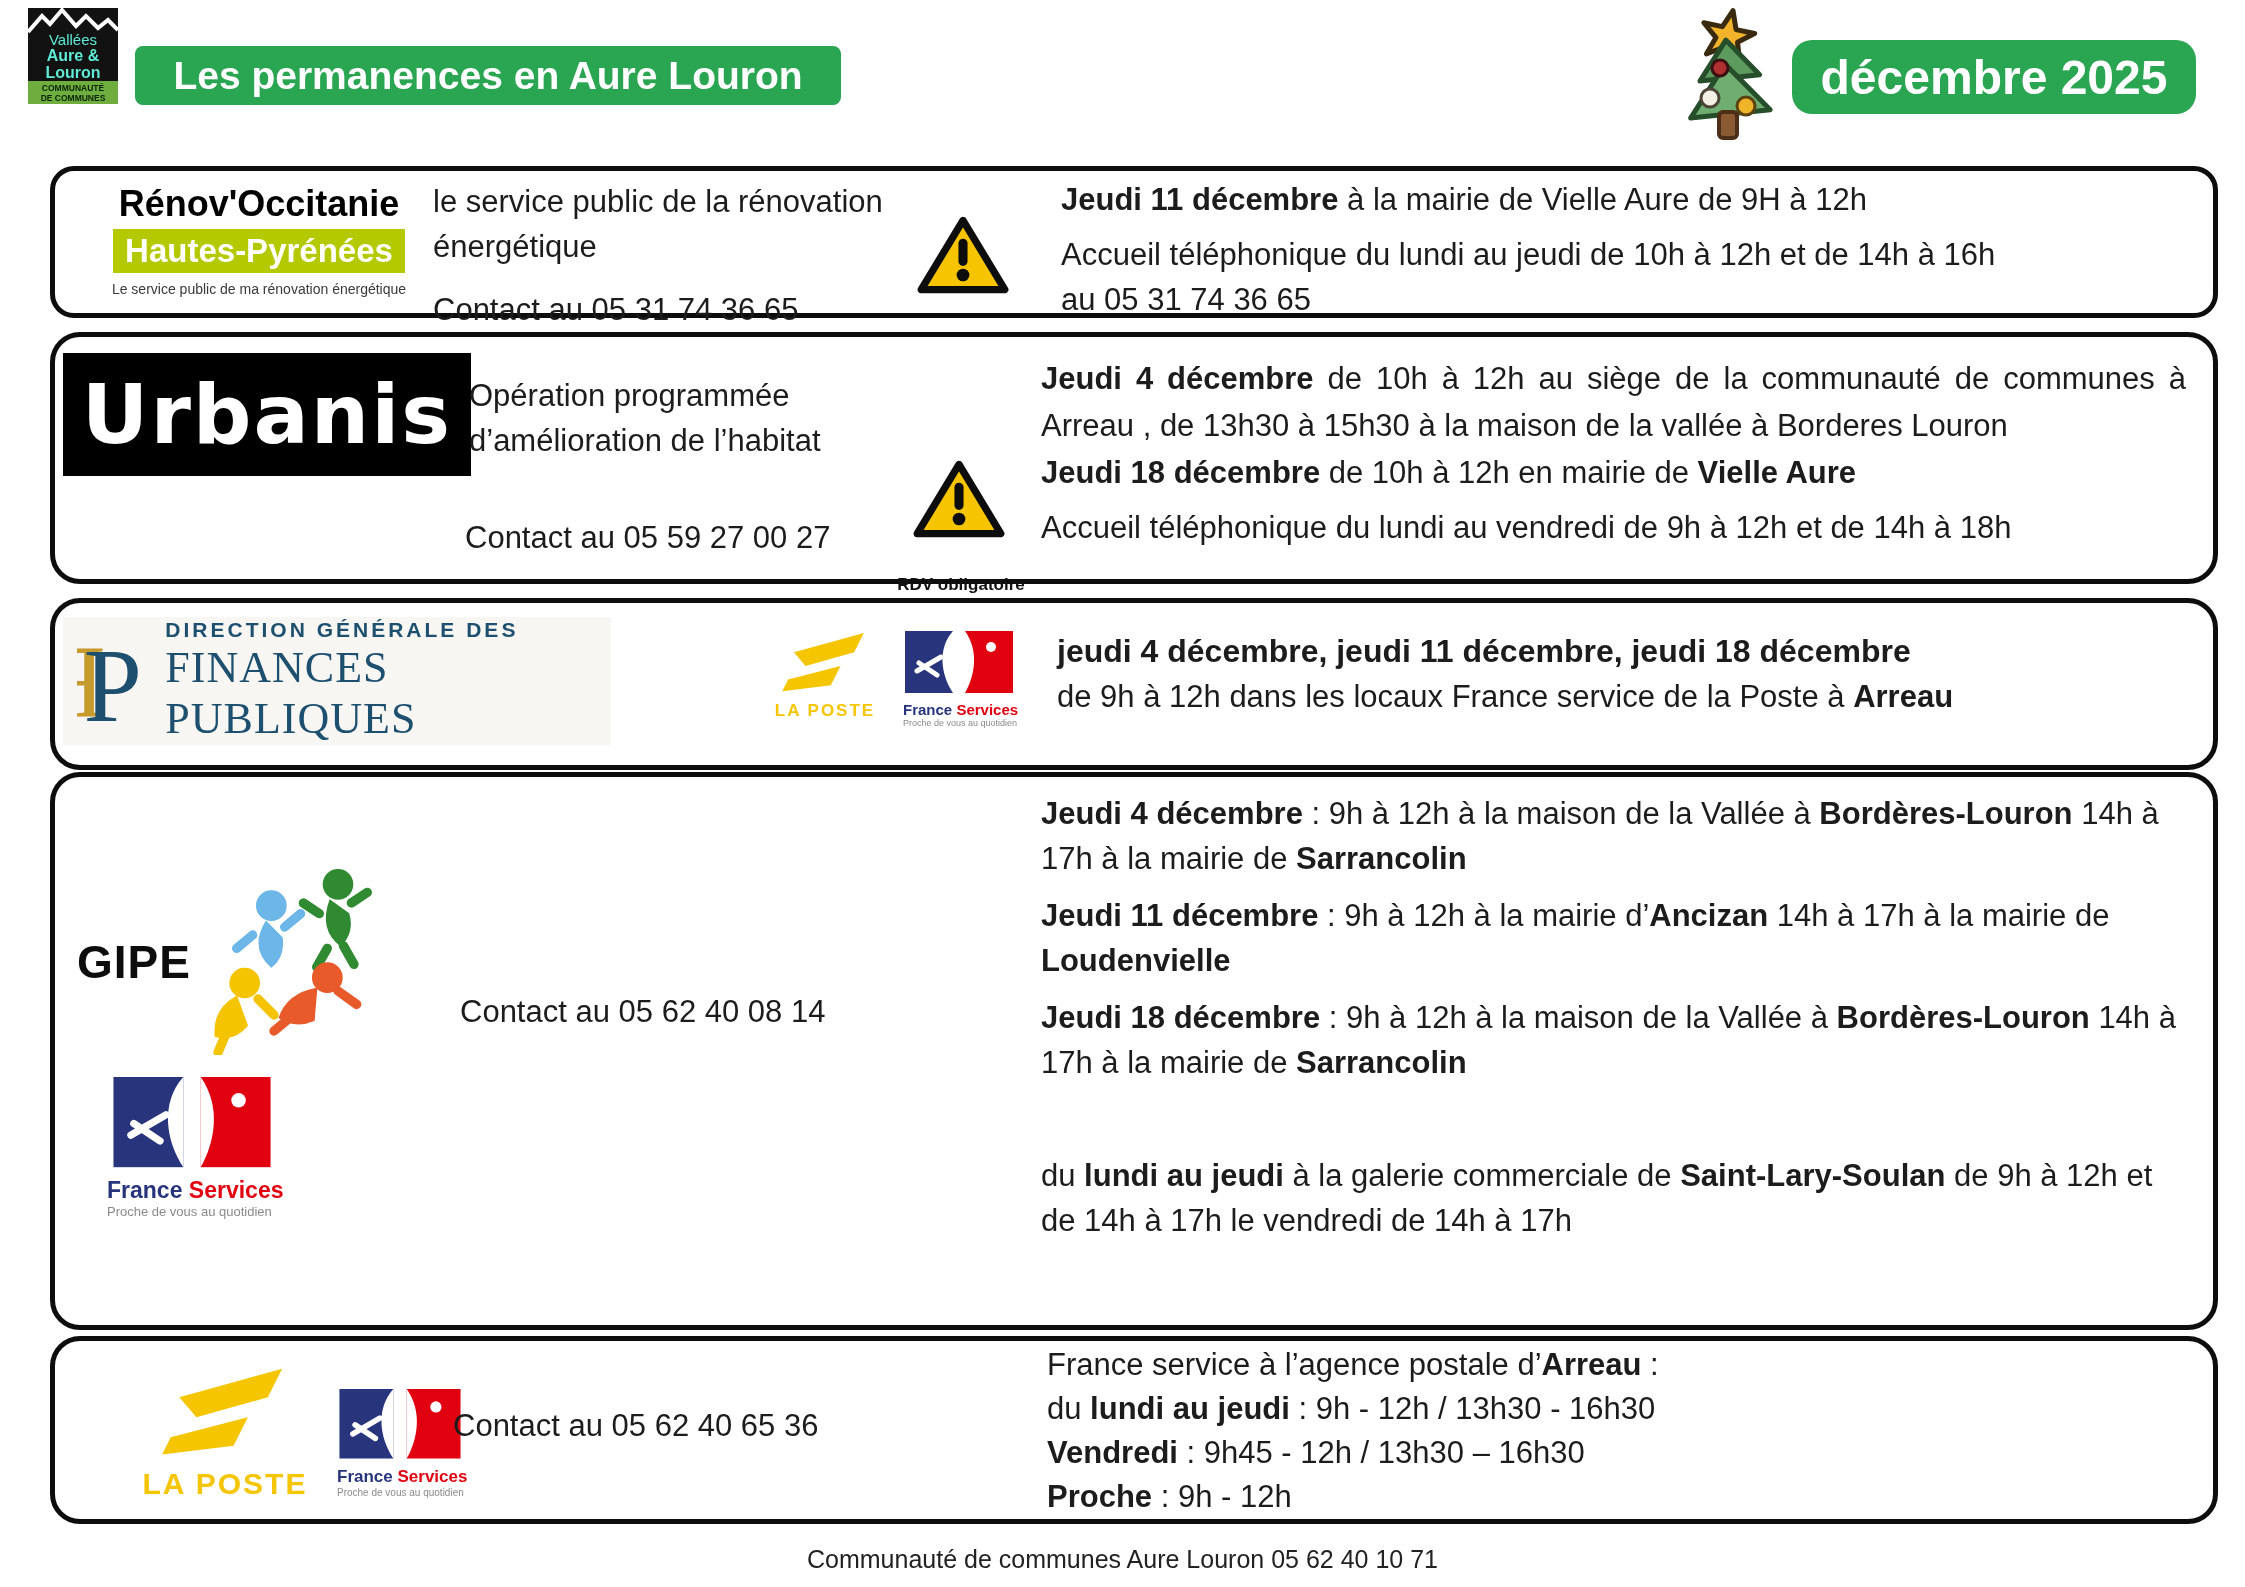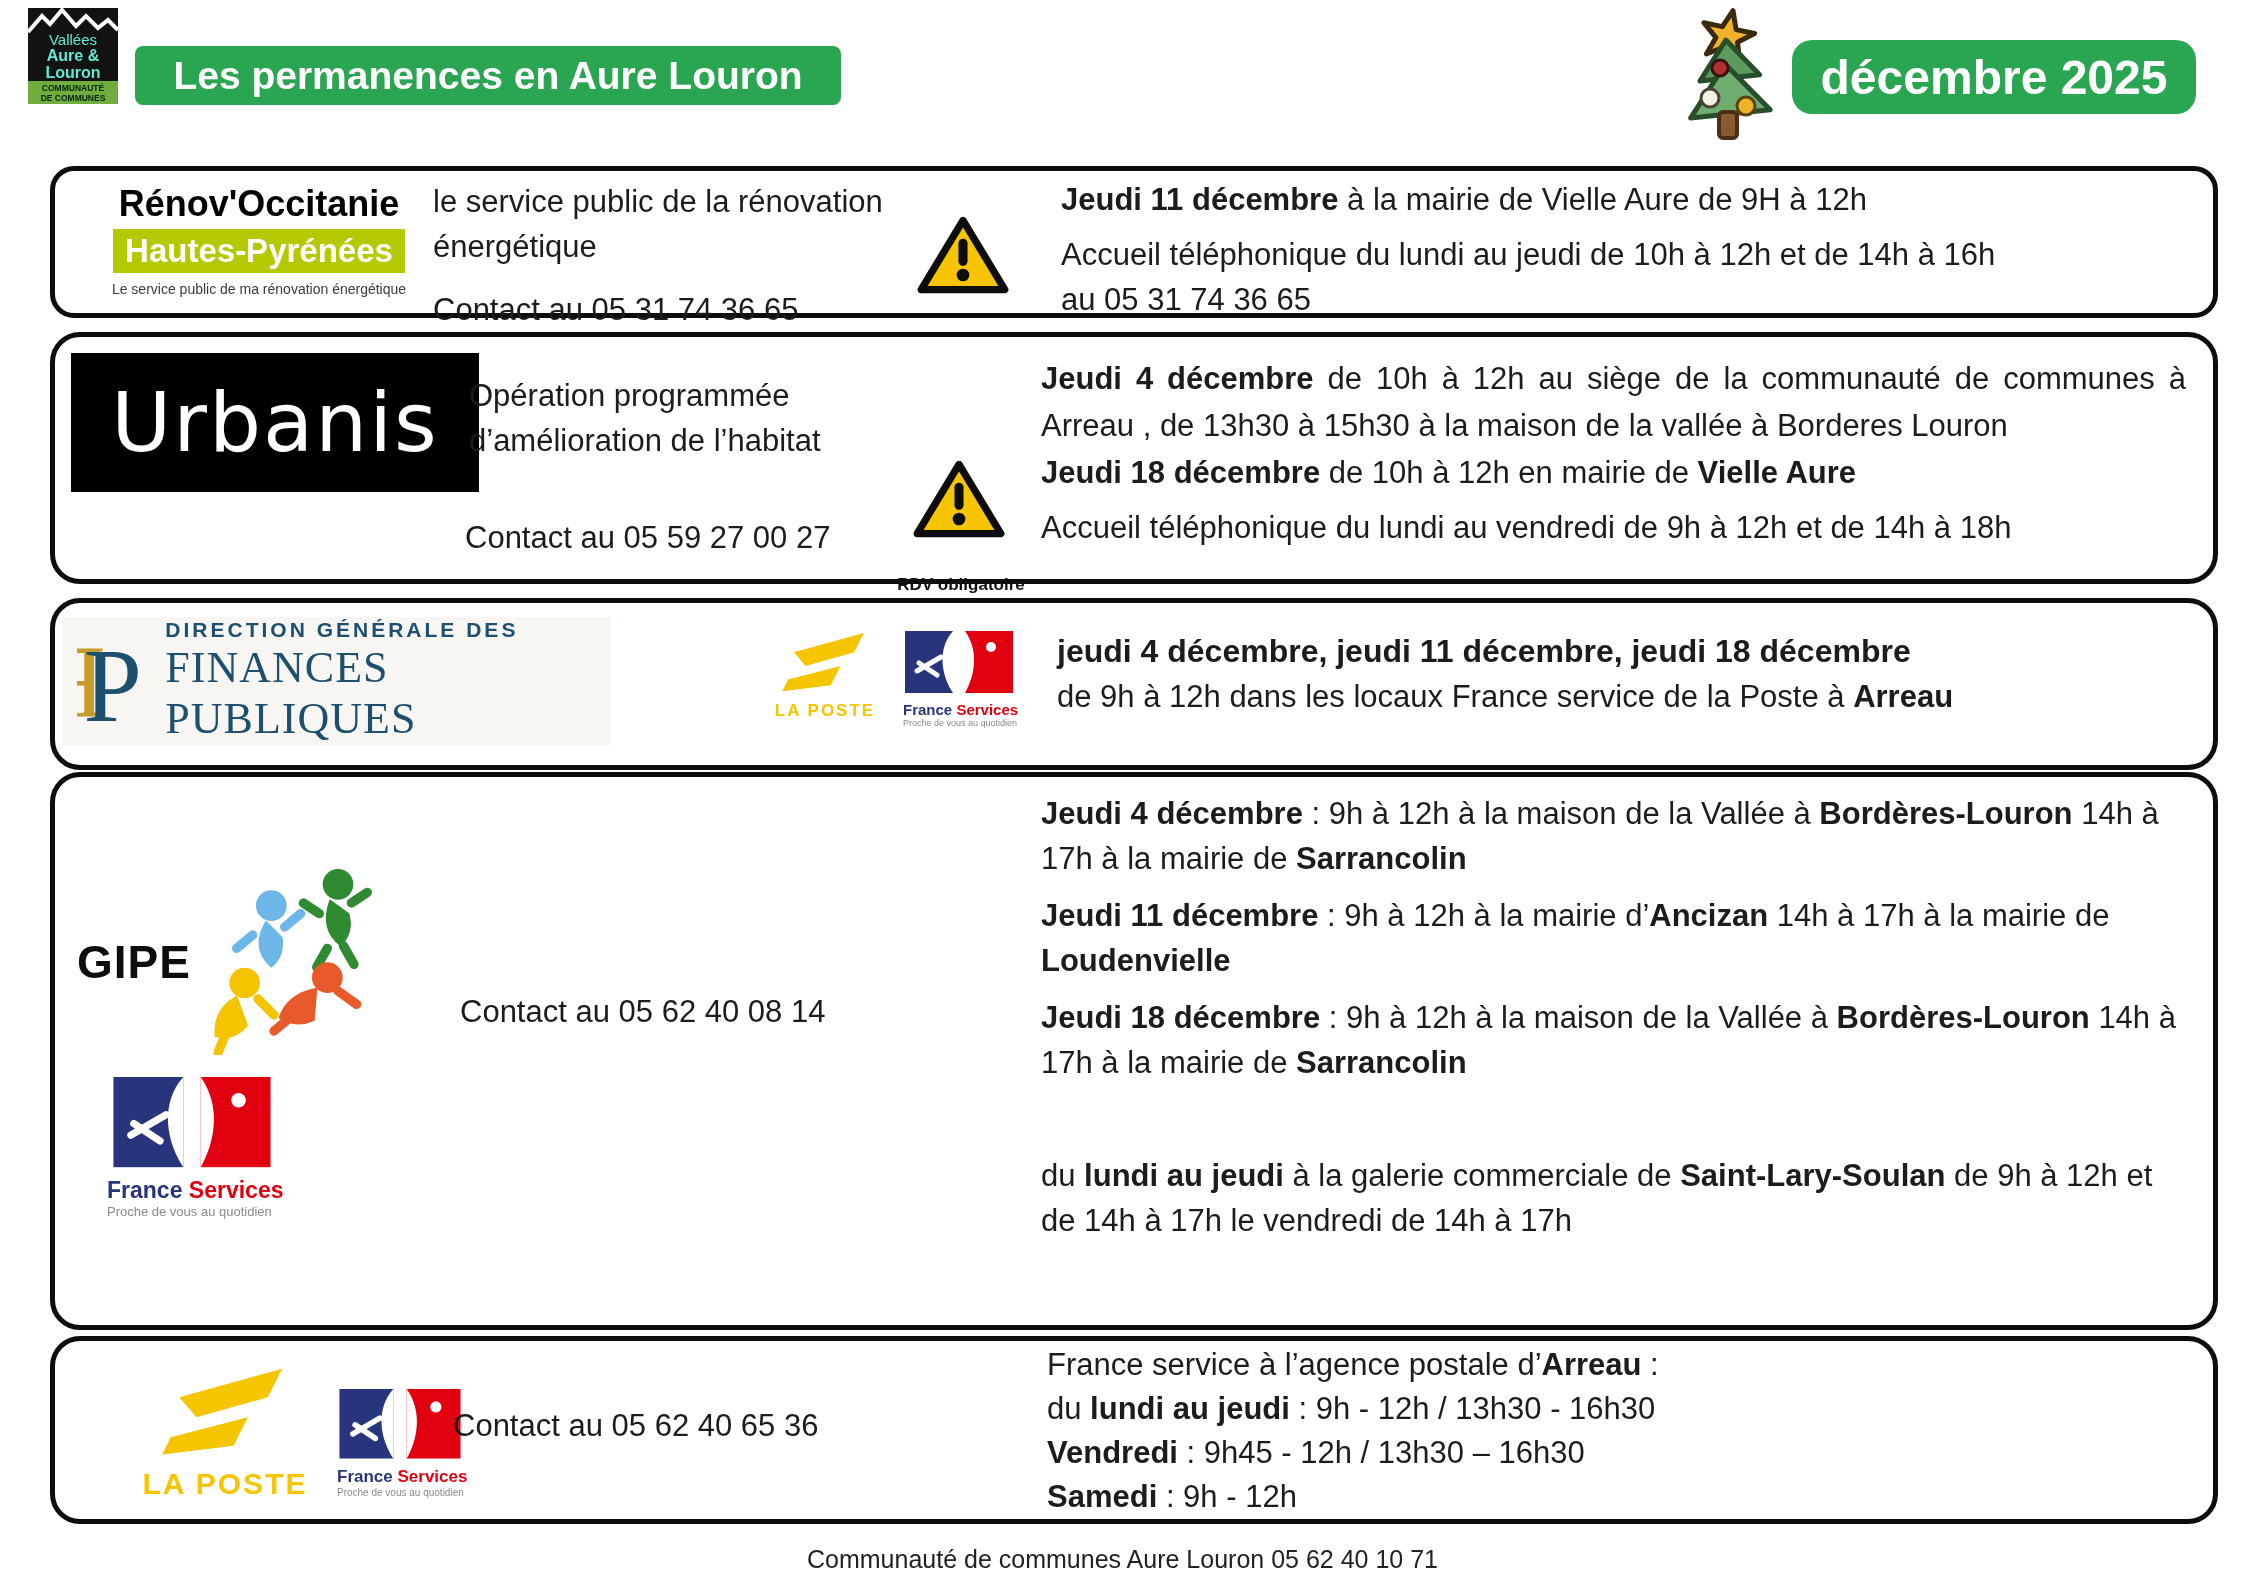--- a/index.html
+++ b/index.html
@@ -92,21 +92,21 @@
     <div class="abs rdv-label" style="left:830px;top:124px;width:160px;">RDV obligatoire</div>
 
     <div class="abs t31" style="left:1006px;top:6px;width:1140px;">
       <div><span class="b">Jeudi 11 décembre</span><span> à la mairie de Vielle Aure  de 9H à 12h</span></div>
       <div style="margin-top:10px;">Accueil téléphonique du lundi au jeudi de 10h à 12h et de 14h à 16h</div>
       <div>au 05 31 74 36 65</div>
     </div>
   </div>
 
   <div class="sec" style="top:332px;height:252px;">
-    <div class="abs urbanis" style="left:16px;top:16px;width:408px;height:139px;">Urbanis</div>
+    <div class="abs urbanis" style="left:8px;top:16px;width:408px;height:123px;font-weight:bold;">Urbanis</div>
     <div class="abs t31" style="left:414px;top:36px;width:460px;">
       <div>Opération programmée</div>
       <div>d’amélioration de l’habitat</div>
     </div>
     <div class="abs t31" style="left:410px;top:178px;">Contact au 05 59 27 00 27</div>
 
     <svg class="abs" style="left:858px;top:122px" width="92" height="80" viewBox="0 0 100 88">
       <path d="M50 6 L96 82 H4 Z" fill="#f6c400" stroke="#0d0d0d" stroke-width="8" stroke-linejoin="round"></path>
       <rect x="45" y="26" width="10" height="30" rx="5" fill="#0d0d0d"></rect>
       <circle cx="50" cy="66" r="7" fill="#0d0d0d"></circle>
@@ -242,19 +242,19 @@
       <div style="font-size:17px;"><span class="fs-name-blue">France</span> <span class="fs-name-red">Services</span></div>
       <div class="fs-tag" style="font-size:10px;">Proche de vous au quotidien</div>
     </div>
 
     <div class="abs t31" style="left:398px;top:62px;">Contact au  05 62 40 65 36</div>
 
     <div class="abs t31" style="left:992px;top:2px;width:1140px;line-height:44px;">
       <div><span>France service à l’agence postale d’</span><span class="b">Arreau</span><span> :</span></div>
       <div><span>du </span><span class="b">lundi au jeudi</span><span> : 9h - 12h / 13h30 - 16h30</span></div>
       <div><span class="b">Vendredi</span><span> : 9h45 - 12h / 13h30 – 16h30</span></div>
-      <div><span class="b">Samedi</span><span> : 9h - 12h</span></div>
+      <div><span class="b">Proche</span><span> : 9h - 12h</span></div>
     </div>
   </div>
 
   <div class="footer">Communauté de communes Aure Louron 05 62 40 10 71</div>
 
 </div>
 
 </body></html>

